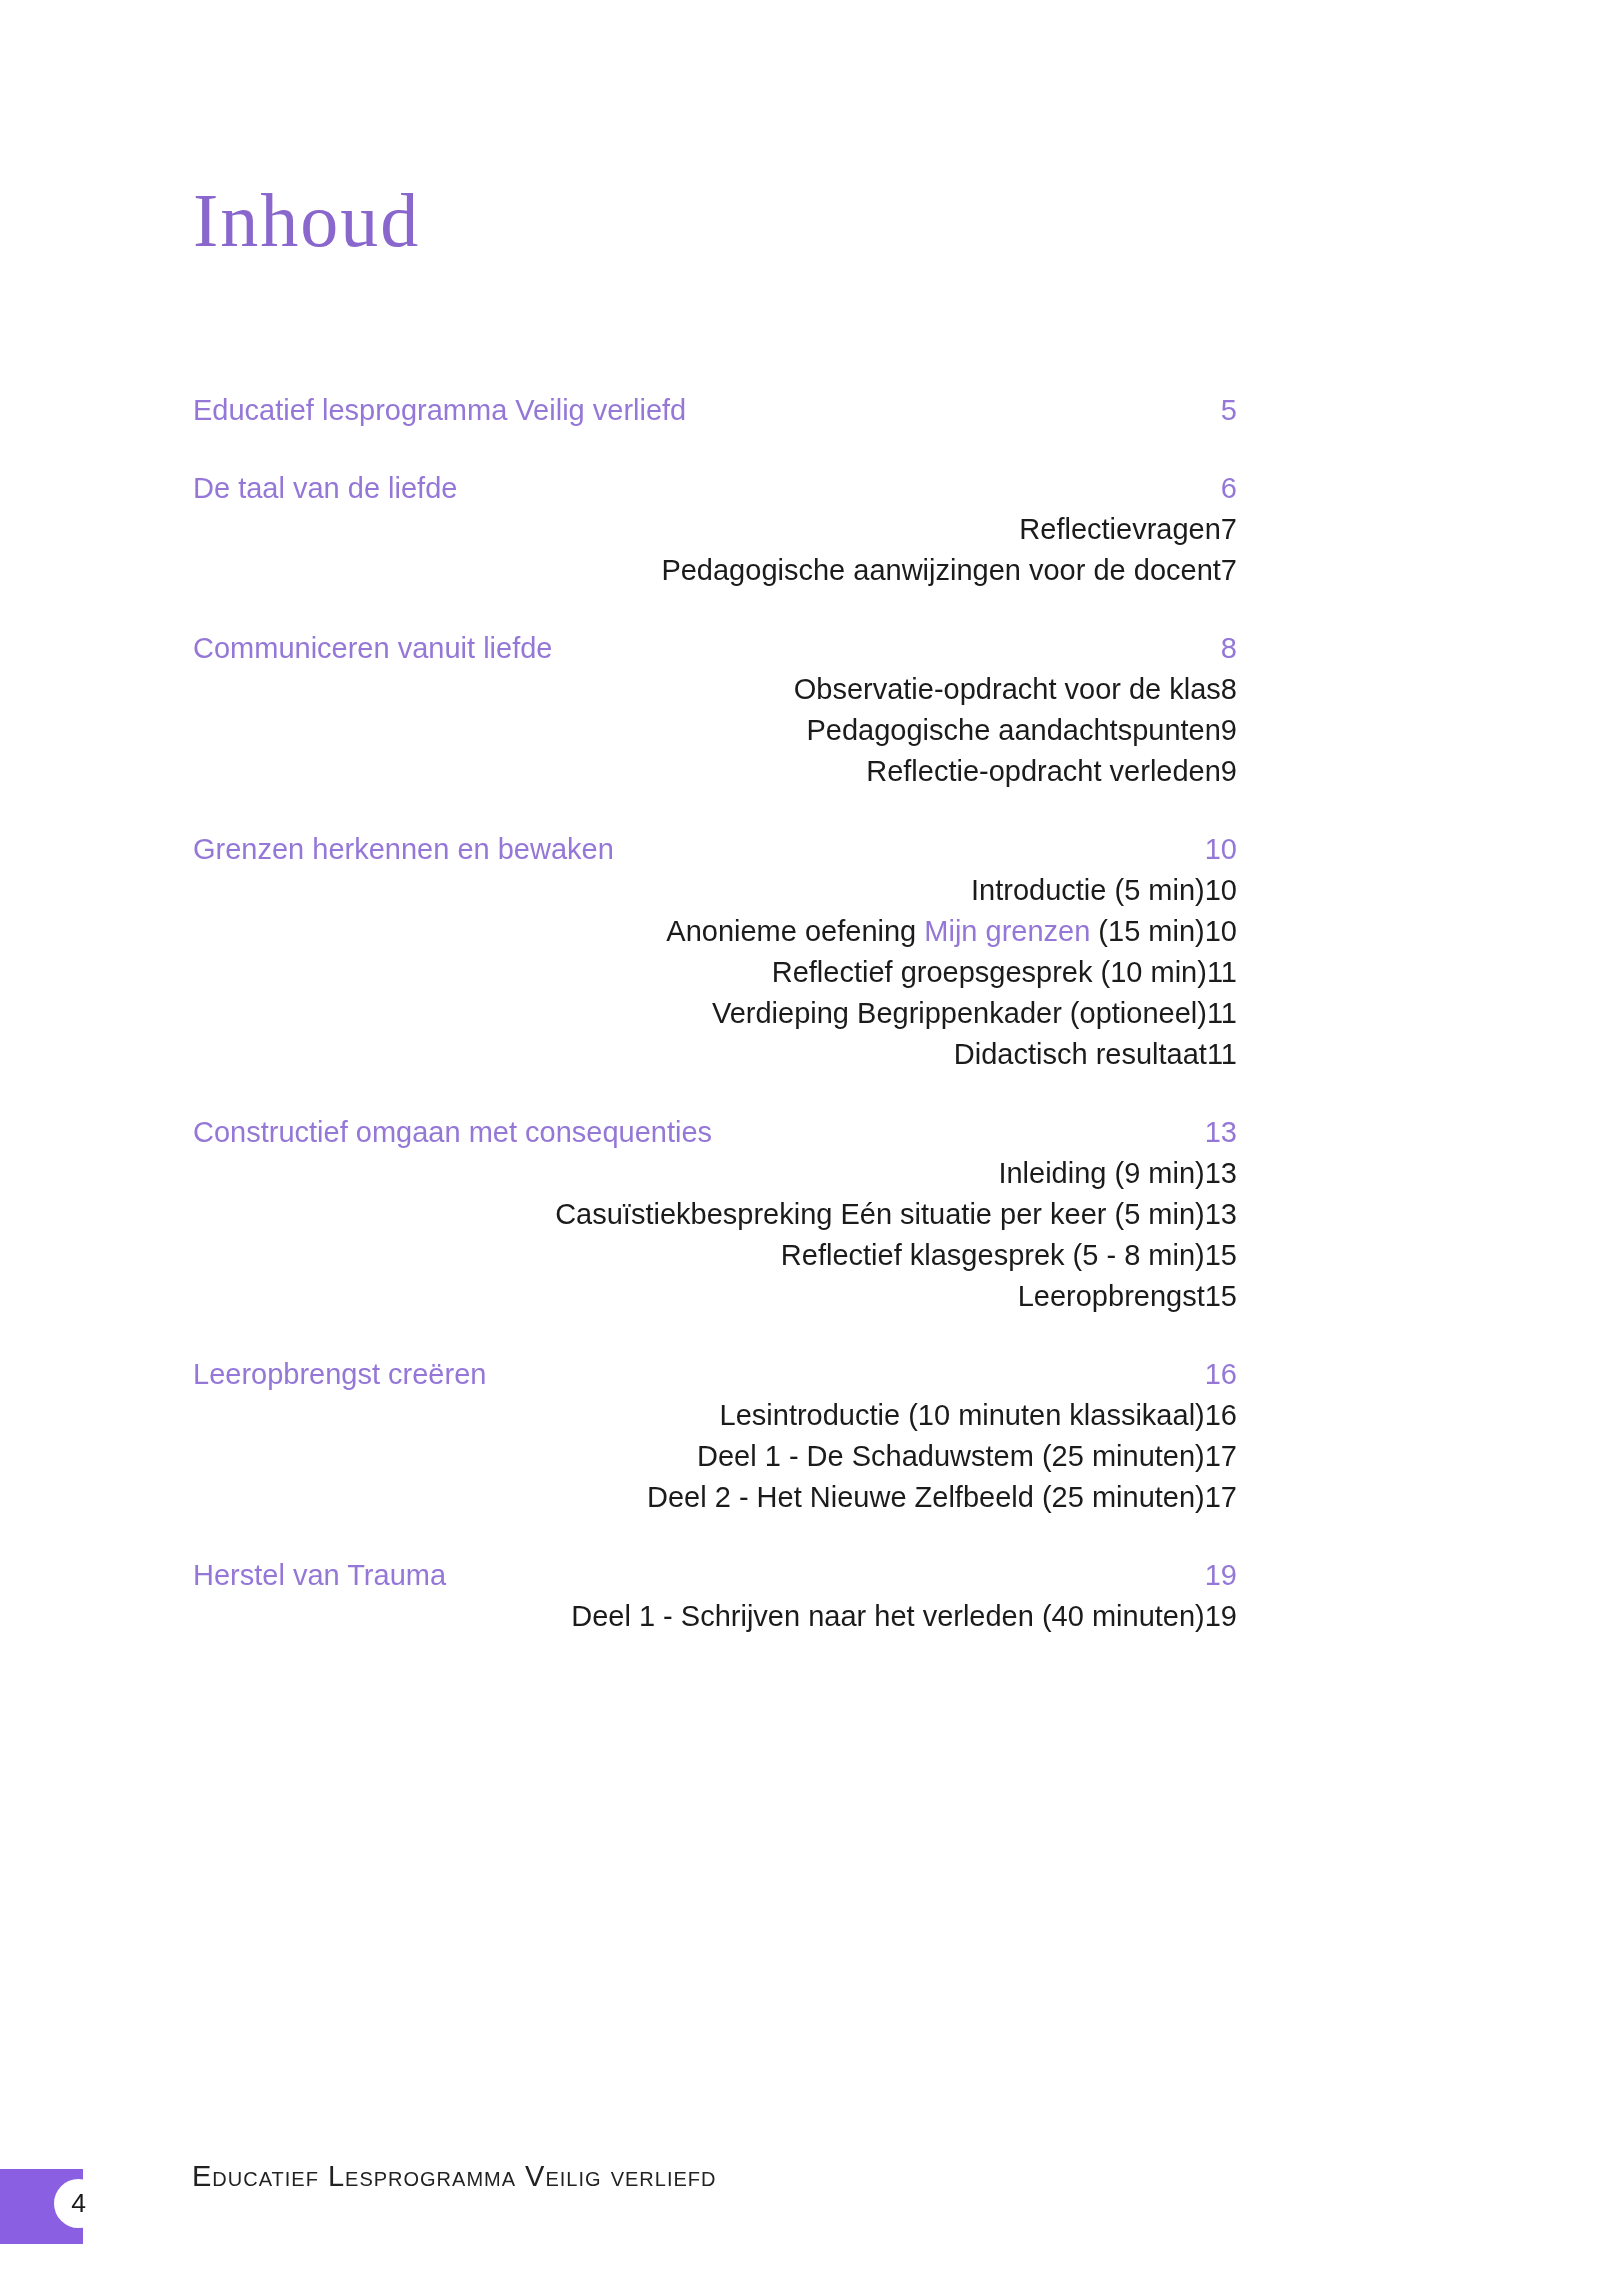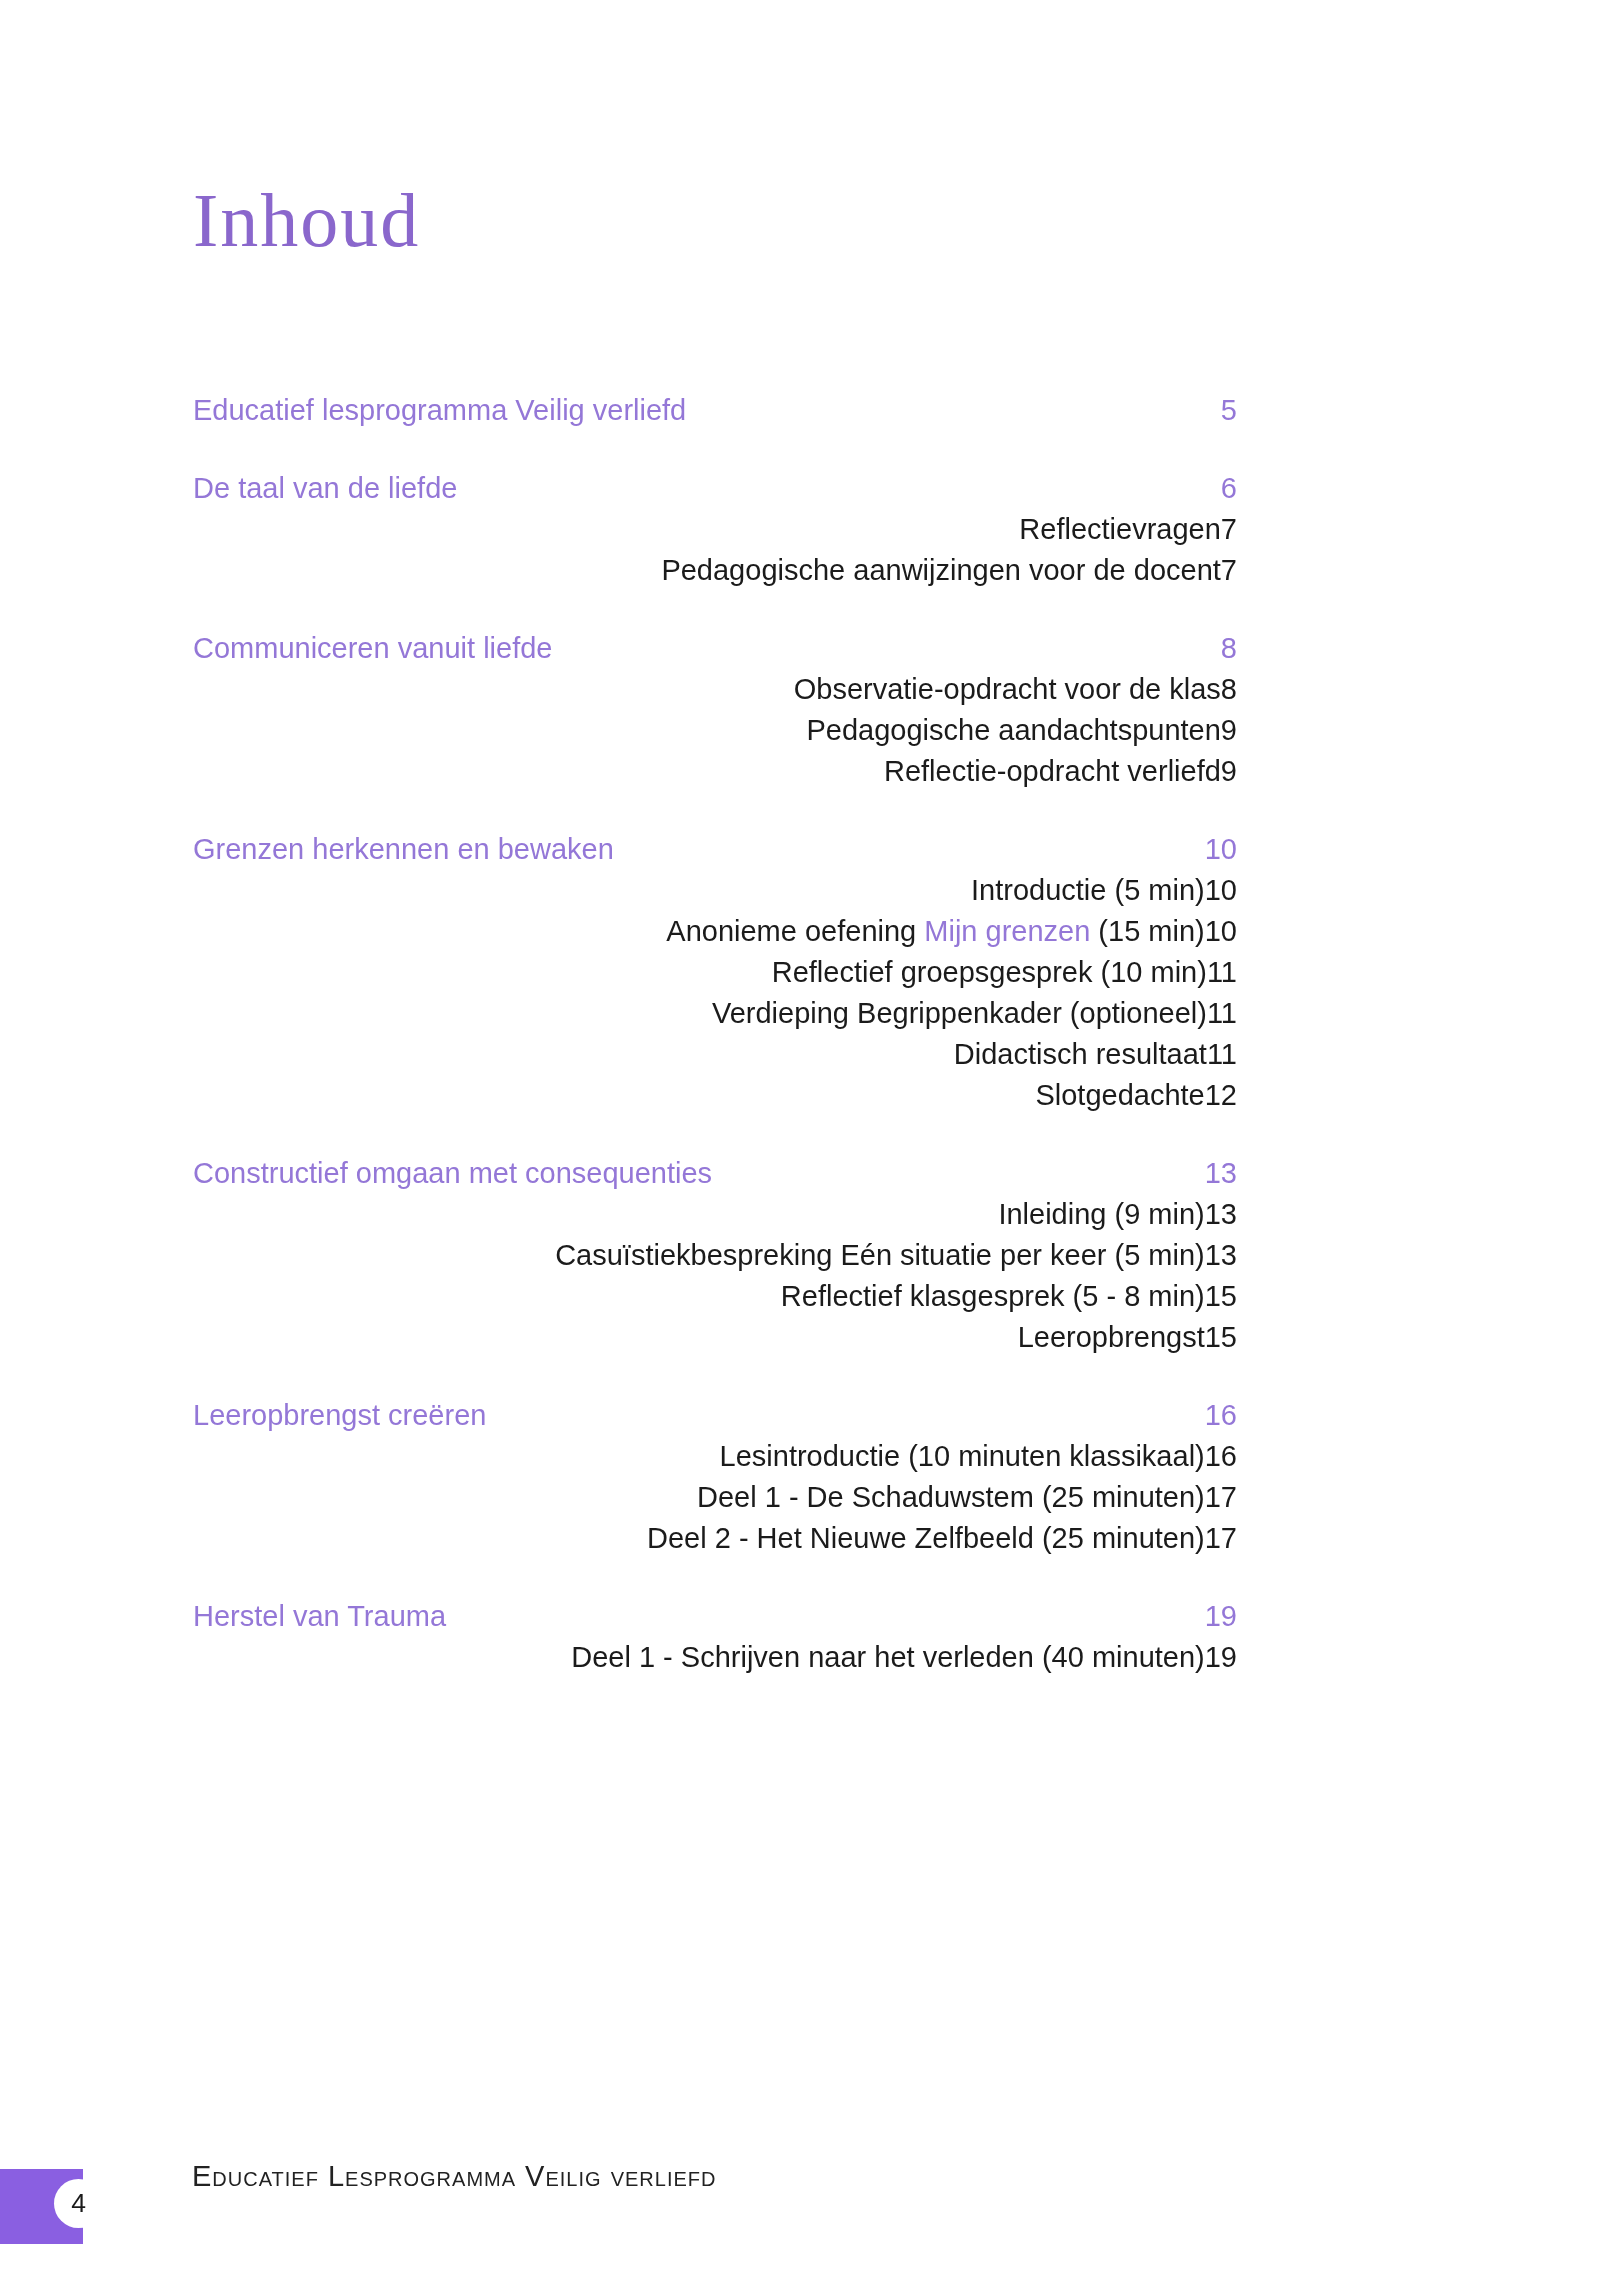--- a/index.html
+++ b/index.html
@@ -97,21 +97,21 @@
       </div>
       <div class="row item">
         <span class="label">Observatie-opdracht voor de klas</span>
         <span class="pagenum">8</span>
       </div>
       <div class="row item">
         <span class="label">Pedagogische aandachtspunten</span>
         <span class="pagenum">9</span>
       </div>
       <div class="row item">
-        <span class="label">Reflectie-opdracht verliefd</span>
+        <span class="label">Reflectie-opdracht verleden</span>
         <span class="pagenum">9</span>
       </div>
     </div>
 
     <div class="toc-section">
       <div class="row head">
         <span class="label">Grenzen herkennen en bewaken</span>
         <span class="pagenum">10</span>
       </div>
       <div class="row item">
@@ -126,24 +126,20 @@
         <span class="label">Reflectief groepsgesprek (10 min)</span>
         <span class="pagenum">11</span>
       </div>
       <div class="row item">
         <span class="label">Verdieping Begrippenkader (optioneel)</span>
         <span class="pagenum">11</span>
       </div>
       <div class="row item">
         <span class="label">Didactisch resultaat</span>
         <span class="pagenum">11</span>
-      </div>
-      <div class="row item">
-        <span class="label">Slotgedachte</span>
-        <span class="pagenum">12</span>
       </div>
     </div>
 
     <div class="toc-section">
       <div class="row head">
         <span class="label">Constructief omgaan met consequenties</span>
         <span class="pagenum">13</span>
       </div>
       <div class="row item">
         <span class="label">Inleiding (9 min)</span>

